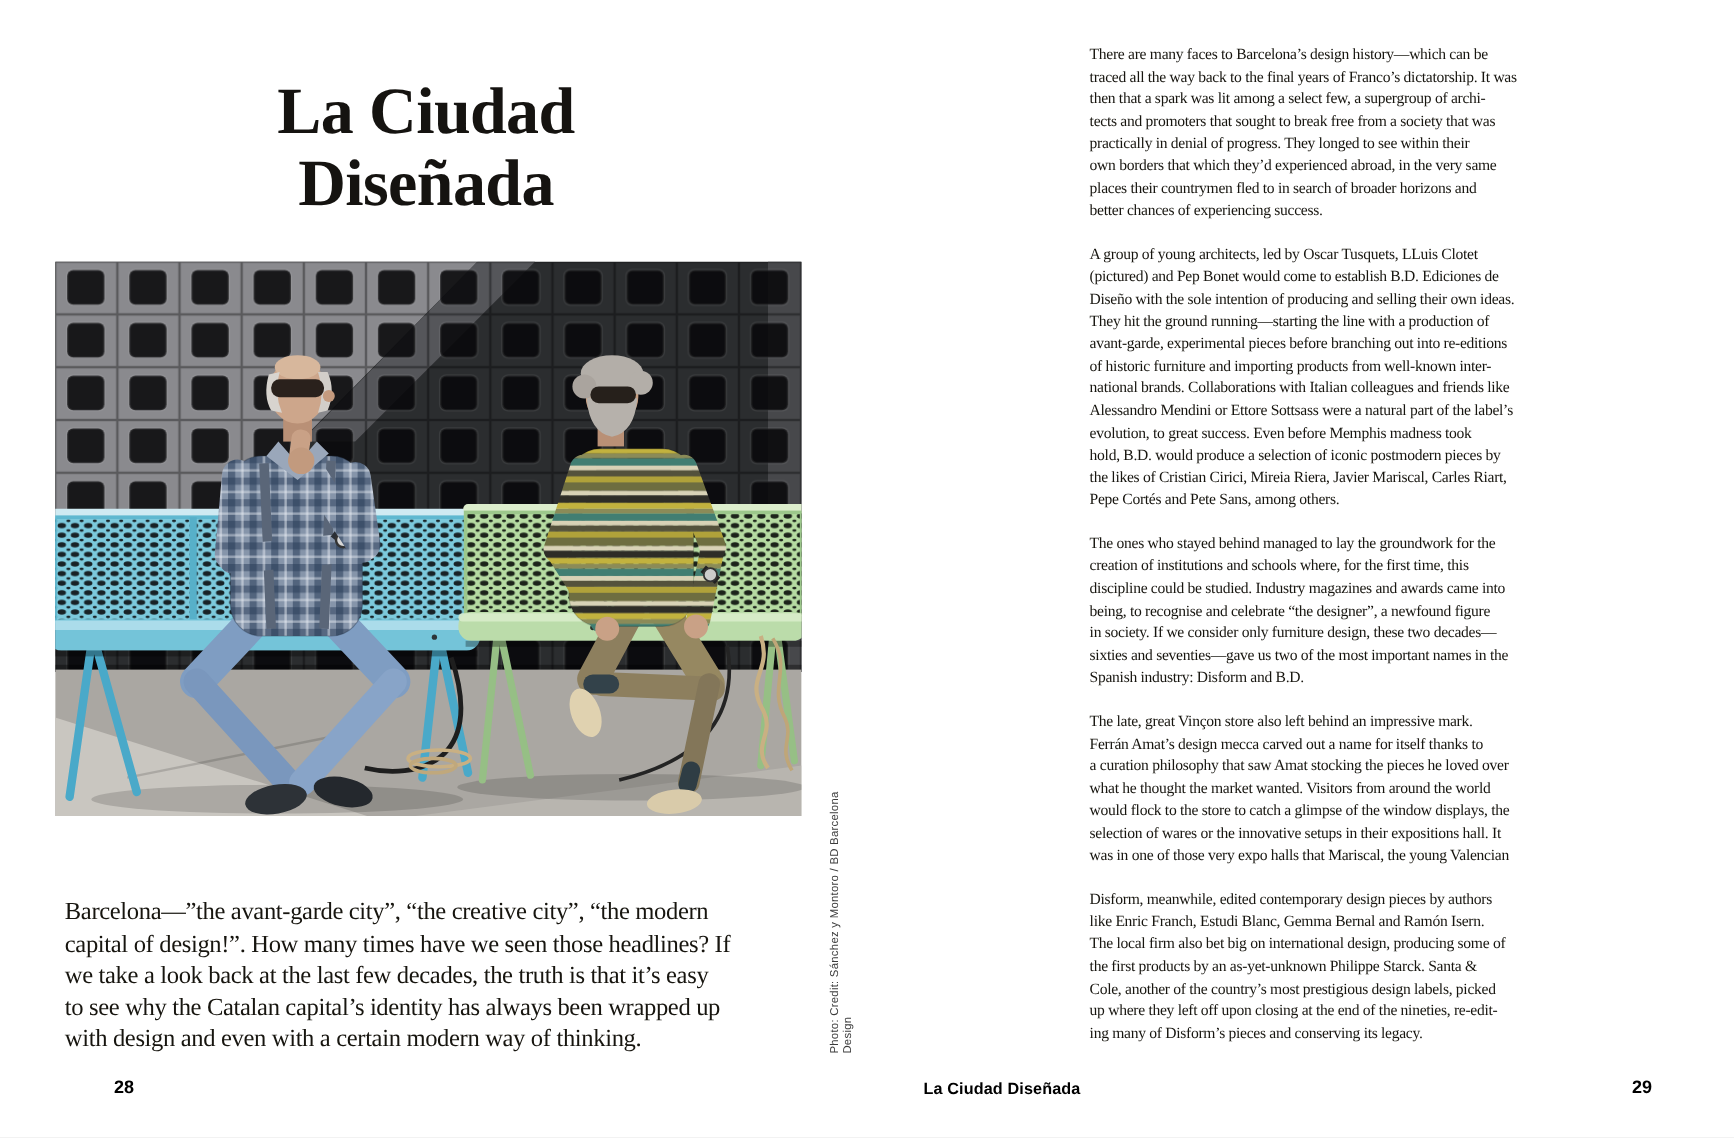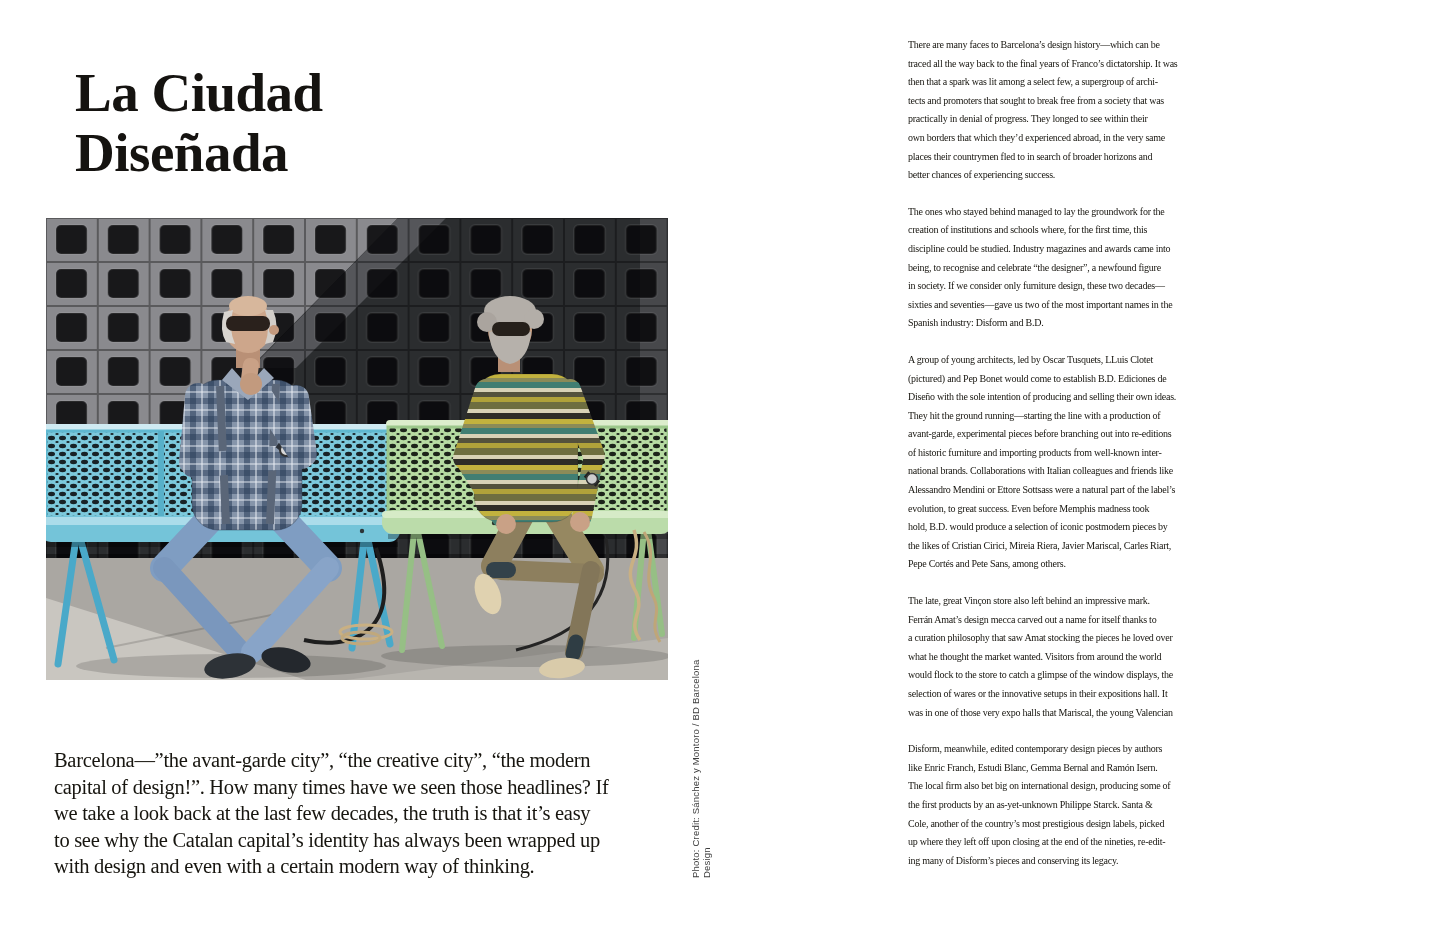--- a/index.html
+++ b/index.html
@@ -2,21 +2,21 @@
 <html><head>
 <meta charset="utf-8">
 <style>
   html,body{margin:0;padding:0;background:#e8e8e8;}
   .spread{
     position:relative;width:1445px;height:948px;background:#ffffff;
     font-family:"Liberation Serif",serif;color:#121212;overflow:hidden;
   }
   
   .title{
-    position:absolute;left:75px;top:26px;width:560px;text-align:left;
+    position:absolute;left:75px;top:26px;width:560px;text-align:center;
     font-size:55px;line-height:1.1;font-weight:700;letter-spacing:-0.5px;
     white-space:pre-line;color:#151310;
   }
   .byline{
     position:absolute;left:75px;top:160px;width:560px;text-align:center;
     font-size:21px;font-style:italic;font-weight:600;color:#1a1814;
   }
   .photo-wrap{position:absolute;left:46px;top:218px;width:622px;height:462px;}
   .photo-wrap svg{display:block;}
   .credit{
@@ -26,21 +26,21 @@
     letter-spacing:0.2px;text-align:left;
   }
   .intro{
     position:absolute;left:54px;top:747px;width:640px;
     font-size:20.5px;line-height:26.5px;letter-spacing:-0.3px;
     white-space:pre;color:#17150f;
   }
   
   .right-col{position:absolute;left:908px;top:36px;width:500px;}
   .right-col p{
-    margin:0 0 18px 0;font-size:10px;line-height:18.6px;
+    margin:0 0 18px 0;font-size:13px;line-height:18.6px;
     letter-spacing:-0.25px;white-space:pre;color:#17150f;
   }
   
   .footer{position:absolute;left:0;top:894px;width:1445px;height:30px;
     font-family:"Liberation Sans",sans-serif;font-weight:700;color:#000;}
   .pg-left{position:absolute;left:95px;top:4px;font-size:15px;}
   .pg-right{position:absolute;left:1360px;top:4px;font-size:15px;}
   .footer-title{position:absolute;left:700px;top:6px;width:270px;
     text-align:center;font-size:13.5px;letter-spacing:0.1px;}
 </style>
@@ -219,49 +219,54 @@
 
   <div class="right-col">
     <p>There are many faces to Barcelona’s design history—which can be
 traced all the way back to the final years of Franco’s dictatorship. It was
 then that a spark was lit among a select few, a supergroup of archi-
 tects and promoters that sought to break free from a society that was
 practically in denial of progress. They longed to see within their
 own borders that which they’d experienced abroad, in the very same
 places their countrymen fled to in search of broader horizons and
 better chances of experiencing success.</p>
-    <p>The ones who stayed behind managed to lay the groundwork for the
-creation of institutions and schools where, for the first time, this
-discipline could be studied. Industry magazines and awards came into
-being, to recognise and celebrate “the designer”, a newfound figure
-in society. If we consider only furniture design, these two decades—
-sixties and seventies—gave us two of the most important names in the
-Spanish industry: Disform and B.D.</p>
     <p>A group of young architects, led by Oscar Tusquets, LLuis Clotet
 (pictured) and Pep Bonet would come to establish B.D. Ediciones de
 Diseño with the sole intention of producing and selling their own ideas.
 They hit the ground running—starting the line with a production of
 avant-garde, experimental pieces before branching out into re-editions
 of historic furniture and importing products from well-known inter-
 national brands. Collaborations with Italian colleagues and friends like
 Alessandro Mendini or Ettore Sottsass were a natural part of the label’s
 evolution, to great success. Even before Memphis madness took
 hold, B.D. would produce a selection of iconic postmodern pieces by
 the likes of Cristian Cirici, Mireia Riera, Javier Mariscal, Carles Riart,
 Pepe Cortés and Pete Sans, among others.</p>
+    <p>The ones who stayed behind managed to lay the groundwork for the
+creation of institutions and schools where, for the first time, this
+discipline could be studied. Industry magazines and awards came into
+being, to recognise and celebrate “the designer”, a newfound figure
+in society. If we consider only furniture design, these two decades—
+sixties and seventies—gave us two of the most important names in the
+Spanish industry: Disform and B.D.</p>
     <p>The late, great Vinçon store also left behind an impressive mark.
 Ferrán Amat’s design mecca carved out a name for itself thanks to
 a curation philosophy that saw Amat stocking the pieces he loved over
 what he thought the market wanted. Visitors from around the world
 would flock to the store to catch a glimpse of the window displays, the
 selection of wares or the innovative setups in their expositions hall. It
 was in one of those very expo halls that Mariscal, the young Valencian</p>
     <p>Disform, meanwhile, edited contemporary design pieces by authors
 like Enric Franch, Estudi Blanc, Gemma Bernal and Ramón Isern.
 The local firm also bet big on international design, producing some of
 the first products by an as-yet-unknown Philippe Starck. Santa &amp;
 Cole, another of the country’s most prestigious design labels, picked
 up where they left off upon closing at the end of the nineties, re-edit-
 ing many of Disform’s pieces and conserving its legacy.</p>
   </div>
 
+  <div class="footer">
+    <span class="pg-left">28</span>
+    <span class="footer-title">La Ciudad Diseñada</span>
+    <span class="pg-right">29</span>
+  </div>
 
 </div>
 
 </body></html>

